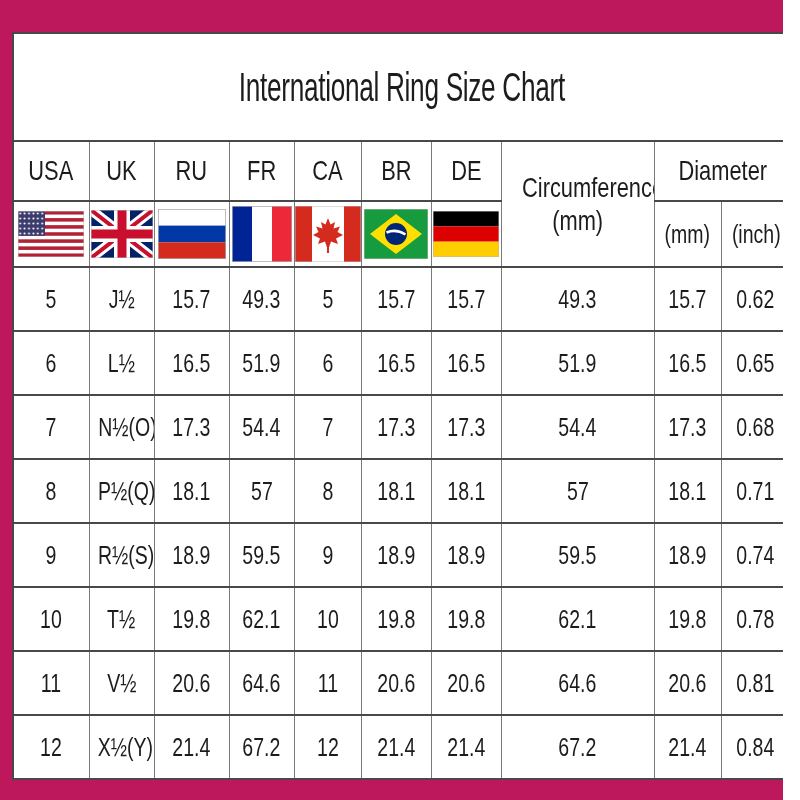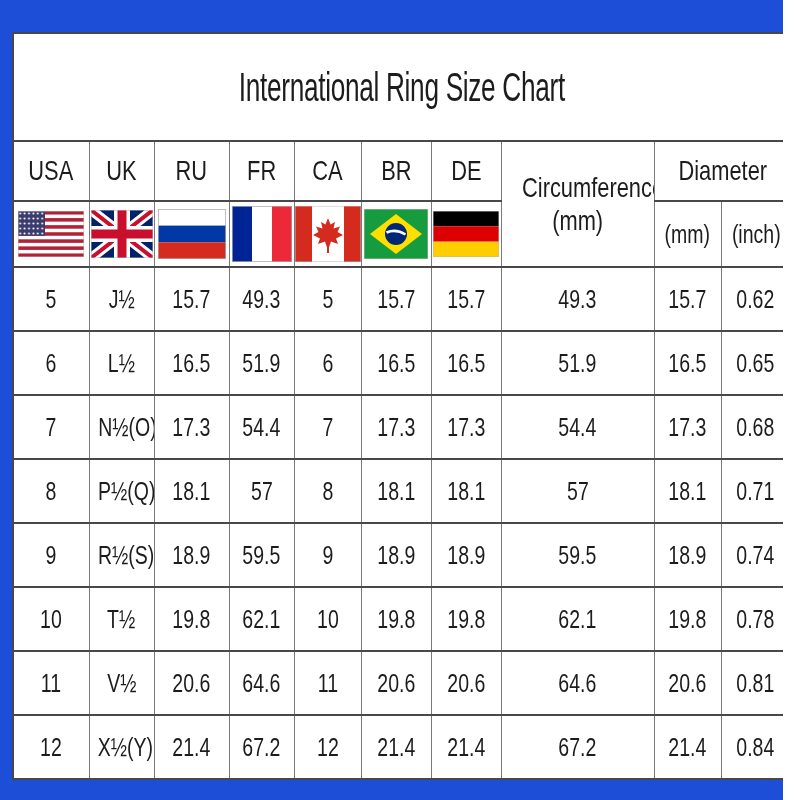--- a/index.html
+++ b/index.html
@@ -2,21 +2,21 @@
 <html style="--border-dark: #484848; --border-light: #7a7a7a; --text: #1c1c1c;"><head>
 <meta charset="utf-8">
 <style>
   html,body{margin:0;padding:0;}
   body{
     width:800px;height:800px;background:#ffffff;
     font-family:"Liberation Sans", sans-serif;
     color:var(--text,#1c1c1c);
     -webkit-font-smoothing:antialiased;
   }
-  .canvas{position:relative;width:783px;height:800px;background:#1d4ed8;overflow:hidden;}
+  .canvas{position:relative;width:783px;height:800px;background:#be185d;overflow:hidden;}
   table.chart{
     position:absolute;left:12px;top:32px;width:778px;
     border-collapse:collapse;table-layout:fixed;background:#ffffff;
     border:2px solid var(--border-dark,#383838);
   }
   table.chart td{
     border-left:1px solid var(--border-light,#7a7a7a);
     border-right:1px solid var(--border-light,#7a7a7a);
     border-top:2px solid var(--border-dark,#484848);
     border-bottom:2px solid var(--border-dark,#484848);

